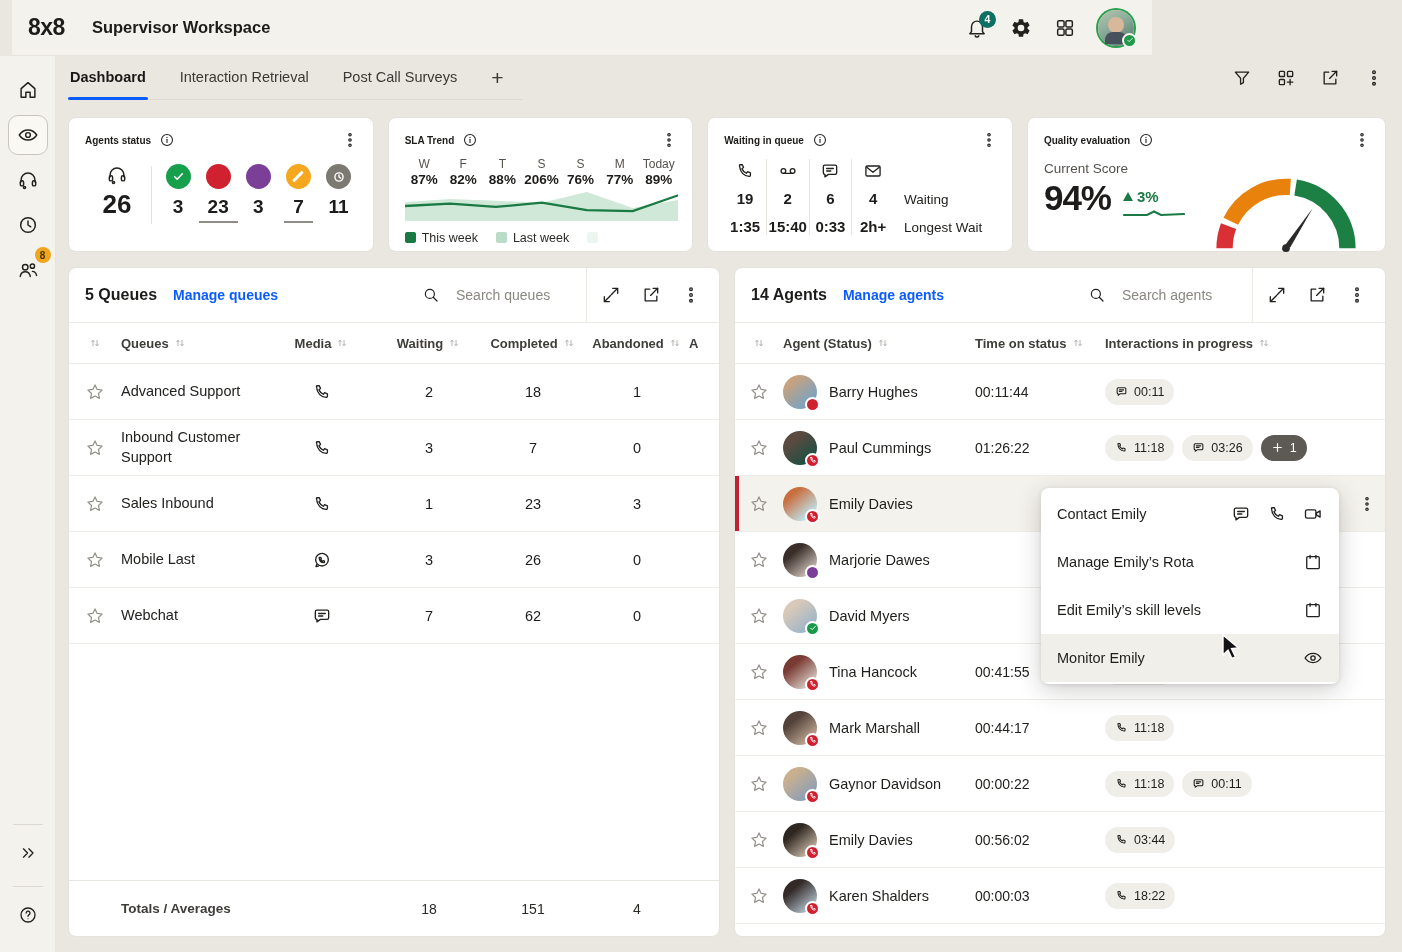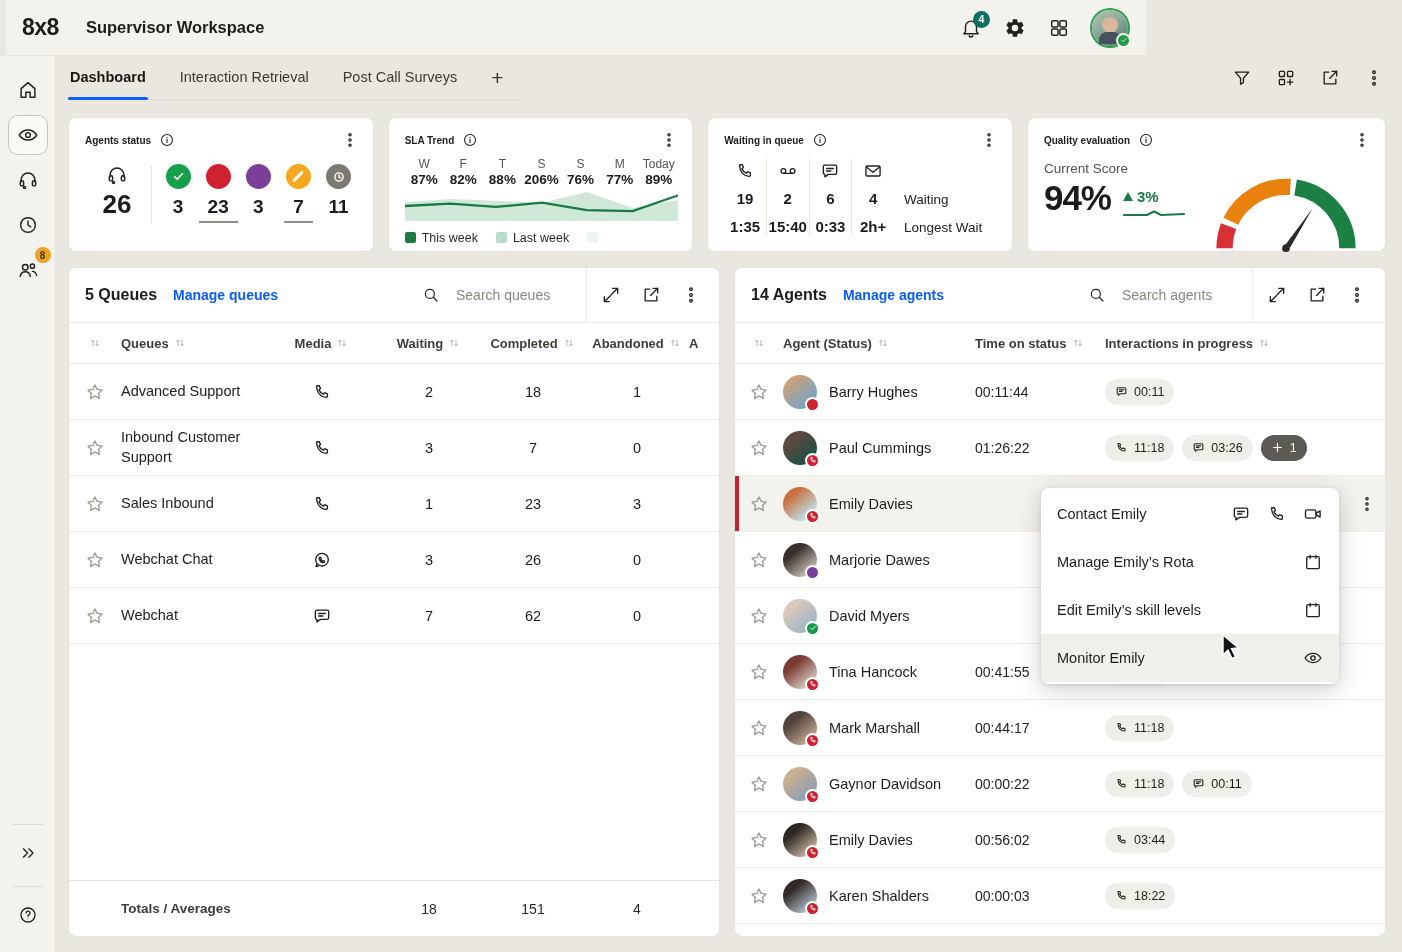--- a/index.html
+++ b/index.html
@@ -3,21 +3,21 @@
 <meta charset="utf-8">
 <style>
   * { margin:0; padding:0; box-sizing:border-box; }
   html,body { width:1402px; height:952px; overflow:hidden; }
   body { font-family:"Liberation Sans","DejaVu Sans",sans-serif; background:#e9e7e0; color:#1d1c1a; position:relative; }
   svg.ic { display:block; fill:none; stroke:#22211e; stroke-width:1.6; stroke-linecap:round; stroke-linejoin:round; }
   svg.fillic { display:block; }.s22{width:22px;height:22px}.s20{width:20px;height:20px}
   .s18{width:18px;height:18px}.s16{width:16px;height:16px}.s14{width:14px;height:14px}.s13{width:13px;height:13px}
 
   
-  .topbar { position:absolute; left:6px; top:0; width:1140px; height:56px; background:#f4f2ec;
+  .topbar { position:absolute; left:12px; top:0; width:1140px; height:56px; background:#f4f2ec;
             display:flex; align-items:center; padding:0 18px 0 16px; border-bottom:1px solid #e7e4dd; z-index:5; }
   .brand { font-size:23px; font-weight:800; letter-spacing:-0.5px; }
   .apptitle { font-size:16.5px; font-weight:700; margin-left:27px; }
   .top-right { margin-left:auto; display:flex; align-items:center; gap:22px; }
   .iconbtn { position:relative; cursor:pointer; }
   .bellbadge { position:absolute; top:-6px; right:-8px; min-width:17px; height:17px; border-radius:9px;
                background:#0d6f64; color:#fff; font-size:10.5px; font-weight:700; display:flex; align-items:center; justify-content:center; padding:0 3px; }
   .avatar-top { width:36px; height:36px; border-radius:50%; position:relative;
                 background:linear-gradient(150deg,#b8c4ae 0%,#8fae9d 40%,#51766a 100%);
                 box-shadow:0 0 0 2px #2ba04f; }
@@ -641,21 +641,21 @@
         <span class="cell-c">23</span>
         <span class="cell-c">3</span>
         <span></span>
       </div>
       <div class="trow qgrid">
         <span class="starcell">
             <svg class="ic s20" viewBox="0 0 24 24" style="stroke:#96938c;stroke-width:1.5">
               <path d="M12 3.5l2.6 5.4 5.9.8-4.3 4.1 1.1 5.8L12 16.8l-5.3 2.8 1.1-5.8-4.3-4.1 5.9-.8z"></path>
             </svg>
           </span>
-        <span class="qname">Webchat Chat</span>
+        <span class="qname">Mobile Last</span>
         <span class="cell-c">
             <svg class="ic s20" viewBox="0 0 24 24">
               <circle cx="12" cy="11.6" r="7.6"></circle>
               <path d="M5.6 17.2 4.8 20l2.9-.8"></path>
               <path d="M9.4 8.9h1.2l.6 1.5-.8.7a5 5 0 0 0 2.4 2.4l.7-.8 1.5.6v1.2c0 .4-.3.8-.8.7-3.1-.3-5.3-2.4-5.6-5.5 0-.4.3-.8.8-.8z"></path>
             </svg>
           </span>
         <span class="cell-c">3</span>
         <span class="cell-c">26</span>
         <span class="cell-c">0</span>

